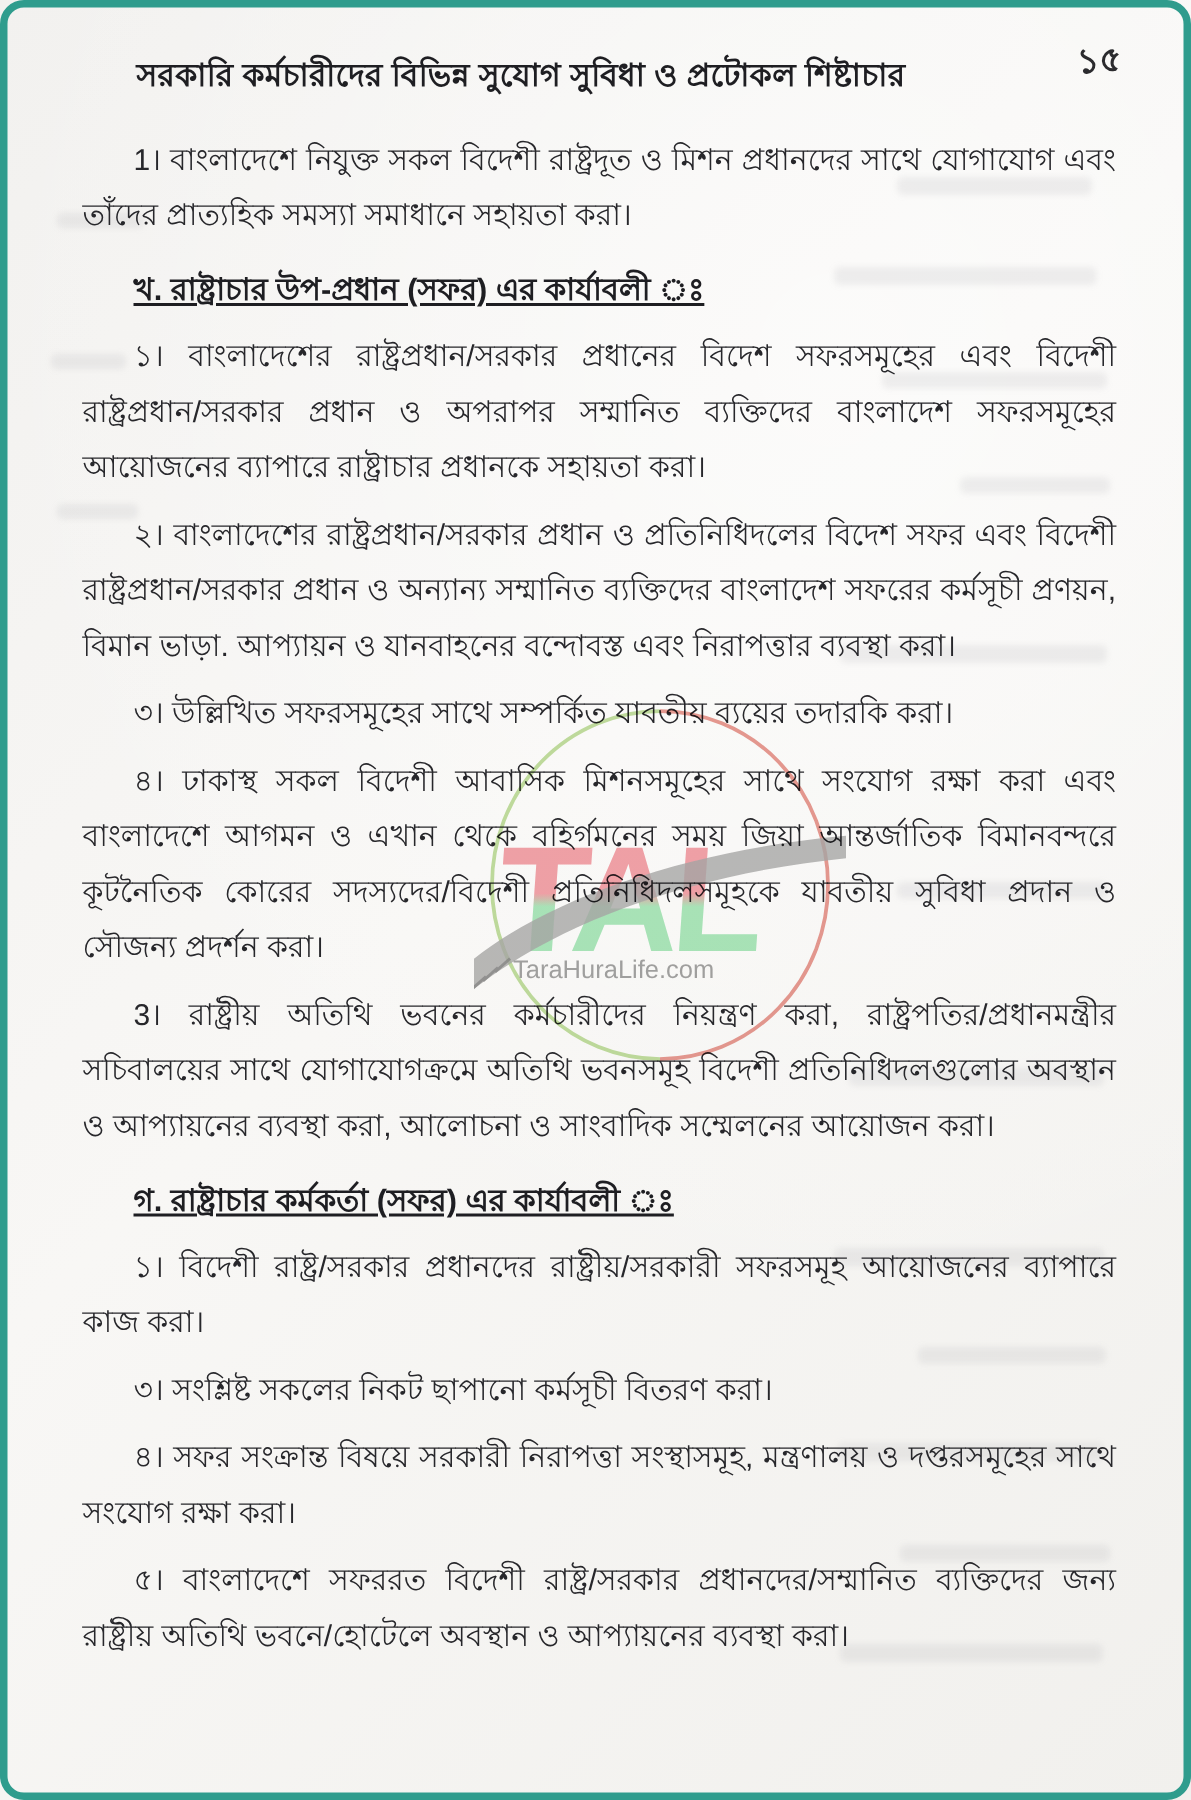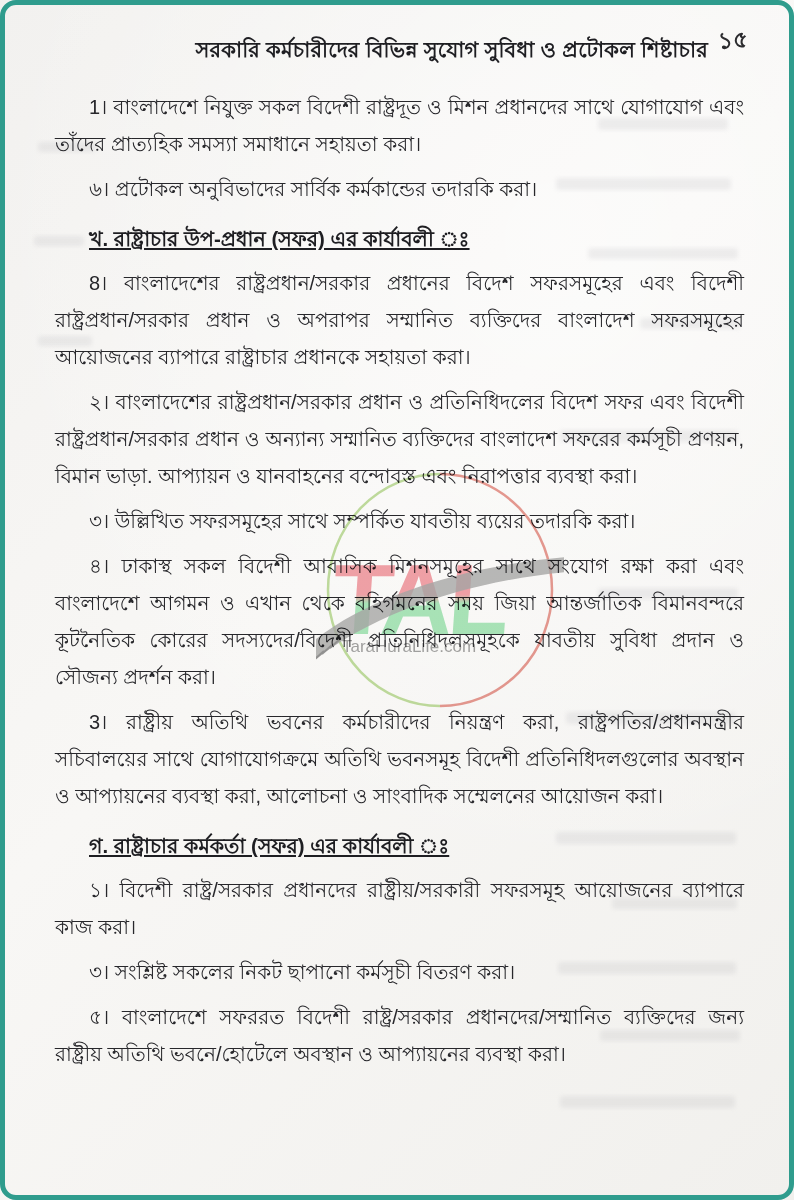--- a/index.html
+++ b/index.html
@@ -19,21 +19,21 @@
     position:absolute;inset:0;z-index:9;pointer-events:none;
     border:5px solid #2f9c8d;border-radius:16px;
   }
   .page-number{
     position:absolute;top:22px;right:46px;z-index:2;
     font-size:23px;font-weight:bold;color:#2b2b2e;
     transform:rotate(-4deg);
   }
   .content{position:absolute;left:55px;right:50px;top:30px;z-index:2;}
   .title{
-    text-align:right;font-size:21px;font-weight:700;color:#1e1e22;
+    text-align:left;font-size:21px;font-weight:700;color:#1e1e22;
     margin:4px 36px 20px 36px;letter-spacing:.2px;
   }
   .para{
     font-size:20px;line-height:37px;text-align:justify;
     text-indent:34px;margin:8px 0;color:#27272b;
   }
   .heading{
     font-size:20.5px;line-height:37px;font-weight:700;color:#1e1e22;
     text-indent:34px;margin:12px 0 4px 0;text-align:left;text-decoration:underline;
   }
@@ -68,30 +68,30 @@
   <i class="smudge" style="left:600px;top:1030px;width:140px;height:11px"></i>
   <i class="smudge" style="left:560px;top:1096px;width:175px;height:12px"></i>
   <i class="smudge" style="left:38px;top:142px;width:58px;height:10px"></i>
   <i class="smudge" style="left:34px;top:236px;width:50px;height:10px"></i>
   <i class="smudge" style="left:38px;top:336px;width:54px;height:10px"></i>
 
   <div class="content">
     <h1 class="title">সরকারি কর্মচারীদের বিভিন্ন সুযোগ সুবিধা ও প্রটোকল শিষ্টাচার</h1>
 
     <p class="para">1। বাংলাদেশে নিযুক্ত সকল বিদেশী রাষ্ট্রদূত ও মিশন প্রধানদের সাথে যোগাযোগ এবং তাঁদের প্রাত্যহিক সমস্যা সমাধানে সহায়তা করা।</p>
-    <p class="para">৬। প্রটোকল অনুবিভাদের সার্বিক কর্মকান্ডের তদারকি করা।</p>
     <p class="heading">খ. রাষ্ট্রাচার উপ-প্রধান (সফর) এর কার্যাবলী ঃ</p>
-    <p class="para">8। বাংলাদেশের রাষ্ট্রপ্রধান/সরকার প্রধানের বিদেশ সফরসমূহের এবং বিদেশী রাষ্ট্রপ্রধান/সরকার প্রধান ও অপরাপর সম্মানিত ব্যক্তিদের বাংলাদেশ সফরসমূহের আয়োজনের ব্যাপারে রাষ্ট্রাচার প্রধানকে সহায়তা করা।</p>
+    <p class="para">১। বাংলাদেশের রাষ্ট্রপ্রধান/সরকার প্রধানের বিদেশ সফরসমূহের এবং বিদেশী রাষ্ট্রপ্রধান/সরকার প্রধান ও অপরাপর সম্মানিত ব্যক্তিদের বাংলাদেশ সফরসমূহের আয়োজনের ব্যাপারে রাষ্ট্রাচার প্রধানকে সহায়তা করা।</p>
     <p class="para">২। বাংলাদেশের রাষ্ট্রপ্রধান/সরকার প্রধান ও প্রতিনিধিদলের বিদেশ সফর এবং বিদেশী রাষ্ট্রপ্রধান/সরকার প্রধান ও অন্যান্য সম্মানিত ব্যক্তিদের বাংলাদেশ সফরের কর্মসূচী প্রণয়ন, বিমান ভাড়া. আপ্যায়ন ও যানবাহনের বন্দোবস্ত এবং নিরাপত্তার ব্যবস্থা করা।</p>
     <p class="para">৩। উল্লিখিত সফরসমূহের সাথে সম্পর্কিত যাবতীয় ব্যয়ের তদারকি করা।</p>
     <p class="para">৪। ঢাকাস্থ সকল বিদেশী আবাসিক মিশনসমূহের সাথে সংযোগ রক্ষা করা এবং বাংলাদেশে আগমন ও এখান থেকে বহির্গমনের সময় জিয়া আন্তর্জাতিক বিমানবন্দরে কূটনৈতিক কোরের সদস্যদের/বিদেশী প্রতিনিধিদলসমূহকে যাবতীয় সুবিধা প্রদান ও সৌজন্য প্রদর্শন করা।</p>
     <p class="para">3। রাষ্ট্রীয় অতিথি ভবনের কর্মচারীদের নিয়ন্ত্রণ করা, রাষ্ট্রপতির/প্রধানমন্ত্রীর সচিবালয়ের সাথে যোগাযোগক্রমে অতিথি ভবনসমূহ বিদেশী প্রতিনিধিদলগুলোর অবস্থান ও আপ্যায়নের ব্যবস্থা করা, আলোচনা ও সাংবাদিক সম্মেলনের আয়োজন করা।</p>
     <p class="heading">গ. রাষ্ট্রাচার কর্মকর্তা (সফর) এর কার্যাবলী ঃ</p>
     <p class="para">১। বিদেশী রাষ্ট্র/সরকার প্রধানদের রাষ্ট্রীয়/সরকারী সফরসমূহ আয়োজনের ব্যাপারে কাজ করা।</p>
     <p class="para">৩। সংশ্লিষ্ট সকলের নিকট ছাপানো কর্মসূচী বিতরণ করা।</p>
+    <p class="para">৪। সফর সংক্রান্ত বিষয়ে সরকারী নিরাপত্তা সংস্থাসমূহ, মন্ত্রণালয় ও দপ্তরসমূহের সাথে সংযোগ রক্ষা করা।</p>
     <p class="para">৫। বাংলাদেশে সফররত বিদেশী রাষ্ট্র/সরকার প্রধানদের/সম্মানিত ব্যক্তিদের জন্য রাষ্ট্রীয় অতিথি ভবনে/হোটেলে অবস্থান ও আপ্যায়নের ব্যবস্থা করা।</p>
 
   </div>
 
   <div class="watermark">
     <svg width="248" height="256" viewBox="0 0 248 256">
       <defs>
         <linearGradient id="talGrad" x1="0" y1="0" x2="0" y2="1">
           <stop offset="0%" stop-color="#f0808a"></stop>
           <stop offset="46%" stop-color="#f0808a"></stop>

